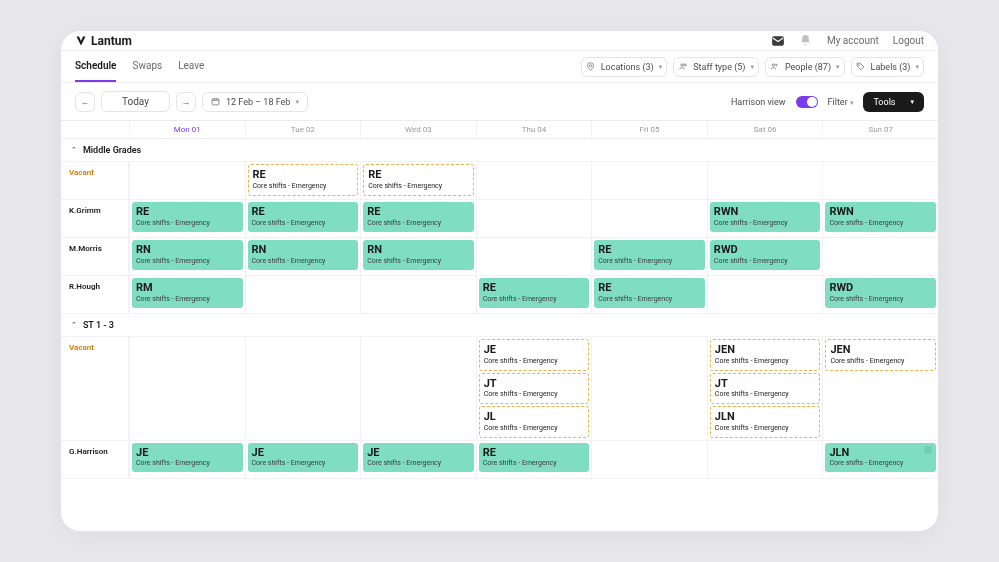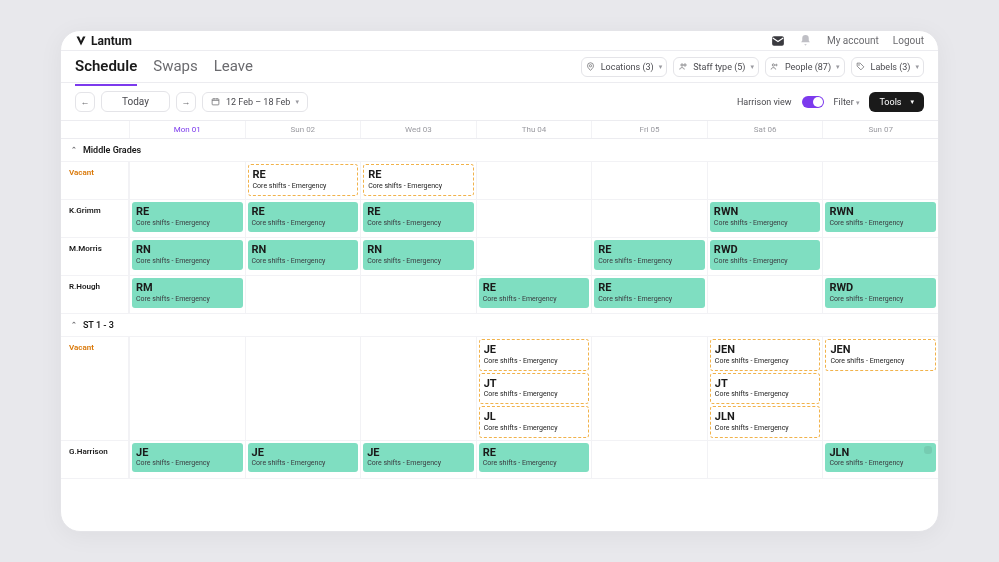--- a/index.html
+++ b/index.html
@@ -10,37 +10,37 @@
 .topbar { display: flex; align-items: center; padding: 0 14px; height: 20px; border-bottom: 1px solid #ececf0; }
 .brand { display: flex; align-items: center; font-weight: 700; font-size: 12px; color: #1a1a1a; gap: 4px; }
 .brand svg { width: 12px; height: 12px; }
 .topnav { position: absolute; left: 50%; transform: translateX(-50%); display: flex; gap: 14px; font-size: 10px; color: #6b6b6f; }
 .topnav-item { padding: 10px 0; cursor: pointer; }
 .topnav-item.active { color: #1a1a1a; font-weight: 600; border-bottom: 2px solid #7c3aed; }
 .topright { margin-left: auto; display: flex; align-items: center; gap: 14px; font-size: 10px; color: #6b6b6f; }
 .topright-icon { width: 14px; height: 14px; display: inline-flex; align-items: center; justify-content: center; }
 
 .secondbar { display: flex; align-items: center; padding: 0 14px; height: 32px; border-bottom: 1px solid #ececf0; }
-.subtabs { display: flex; gap: 16px; font-size: 15px; color: #6b6b6f; }
+.subtabs { display: flex; gap: 16px; font-size: 10px; color: #6b6b6f; }
 .subtab { padding: 9px 0; cursor: pointer; }
 .subtab.active { color: #1a1a1a; font-weight: 600; border-bottom: 2px solid #7c3aed; }
 .filters { margin-left: auto; display: flex; gap: 6px; }
 .filter-chip { border: 1px solid #e4e4e8; border-radius: 6px; padding: 4px 4px; font-size: 9px; color: #4a4a4f; display: flex; align-items: center; gap: 5px; cursor: pointer; background: #fff; }
 .chevron { font-size: 7px; color: #9a9aa0; }
 .sm-ico { width: 10px; height: 10px; display: inline-flex; align-items: center; justify-content: center; color: #6b6b6f; }
 
 .thirdbar { display: flex; align-items: center; padding: 7px 14px; height: 38px; border-bottom: 1px solid #ececf0; gap: 6px; }
 .nav-arrow { border: 1px solid #e4e4e8; border-radius: 6px; width: 20px; height: 20px; display: inline-flex; align-items: center; justify-content: center; font-size: 9px; color: #6b6b6f; cursor: pointer; background:#fff; }
 .today-btn { border: 1px solid #e4e4e8; border-radius: 6px; padding: 4px 20px; font-size: 10px; color: #4a4a4f; cursor: pointer; background:#fff; }
 .date-chip { border: 1px solid #e4e4e8; border-radius: 6px; padding: 4px 8px; font-size: 9px; color: #4a4a4f; display: flex; align-items: center; gap: 5px; cursor: pointer; background:#fff; }
 .rightctrl { margin-left: auto; display: flex; align-items: center; gap: 10px; font-size: 9px; color: #4a4a4f; }
 .toggle { width: 22px; height: 12px; border-radius: 6px; background: #7c3aed; position: relative; cursor: pointer; }
 .toggle::after { content: ""; position: absolute; right: 1px; top: 1px; width: 10px; height: 10px; border-radius: 50%; background: #fff; }
 .filter-link { cursor: pointer; }
-.tools-btn { background: #1a1a1a; color: #fff; border-radius: 6px; padding: 5px 10px; font-size: 9px; display: flex; align-items: center; gap: 9px; cursor: pointer; }
+.tools-btn { background: #1a1a1a; color: #fff; border-radius: 6px; padding: 5px 10px; font-size: 9px; display: flex; align-items: center; gap: 15px; cursor: pointer; }
 
 .calendar { position: relative; }
 .day-header { display: grid; grid-template-columns: 68px repeat(7, 1fr); font-size: 8px; color: #9a9aa0; border-bottom: 1px solid #ececf0; }
 .day-cell { padding: 4px 0; text-align: center; border-left: 1px solid #f2f2f5; }
 .day-cell.first { border-left: none; text-align: left; padding-left: 8px; }
 .day-cell.highlight { color: #7c3aed; }
 
 .group-header { display: flex; align-items: center; gap: 6px; font-size: 9px; font-weight: 600; color: #1a1a1a; padding: 6px 10px; border-bottom: 1px solid #f2f2f5; cursor: pointer; background: #fff; }
 .group-caret { font-size: 7px; color: #6b6b6f; }
 
@@ -167,21 +167,21 @@
           <span>Tools</span>
           <span class="chevron" style="color:#fff">▾</span>
         </span>
       </div>
     </div>
 
     <div class="calendar">
       <div class="day-header">
         <div class="day-cell first"></div>
         <div class="day-cell highlight">Mon 01</div>
-        <div class="day-cell">Sun 02</div>
+        <div class="day-cell">Tue 02</div>
         <div class="day-cell">Wed 03</div>
         <div class="day-cell">Thu 04</div>
         <div class="day-cell">Fri 05</div>
         <div class="day-cell">Sat 06</div>
         <div class="day-cell">Sun 07</div>
       </div>
       <div id="groups-mount">
           <div class="group-header">
             <span class="group-caret">⌃</span>
             <span>Middle Grades</span>

